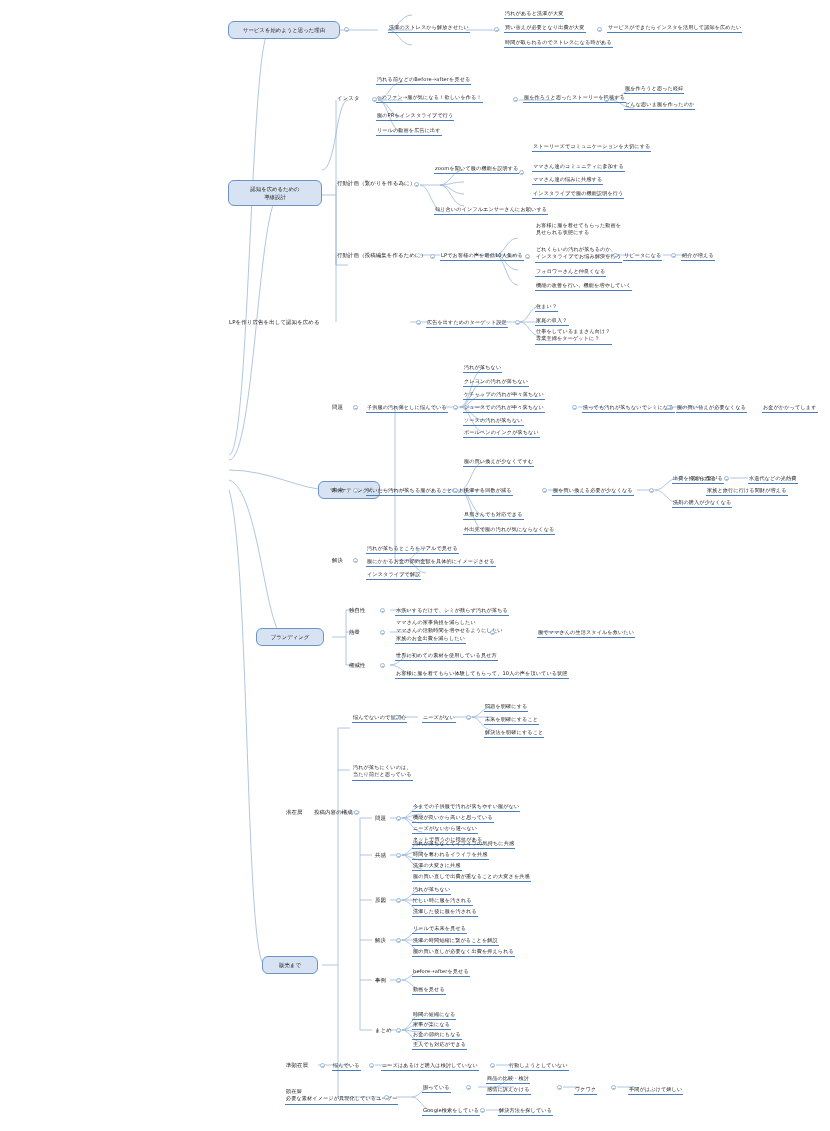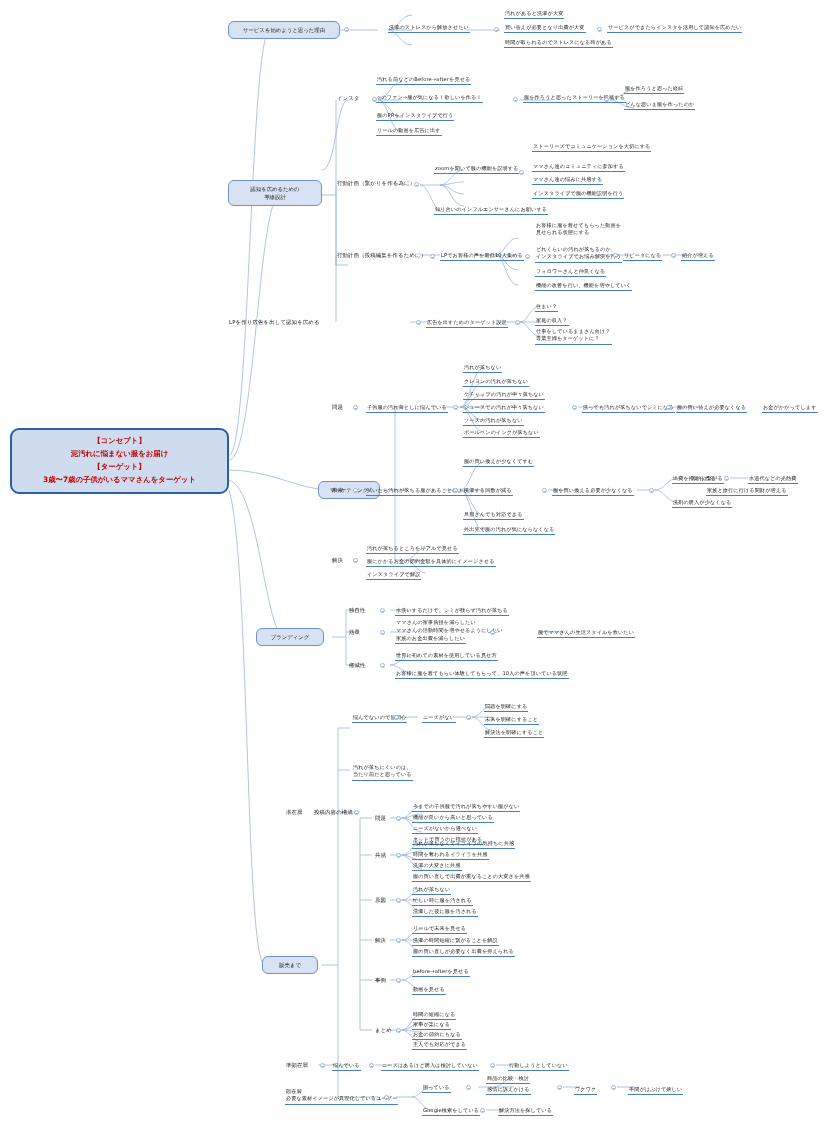--- a/index.html
+++ b/index.html
@@ -225,26 +225,20 @@
       <path d="M412 1097 C 420 1097, 422 1110, 432 1110"></path>
       <path d="M478 1087 H 494"></path>
       <path d="M494 1087 C 502 1087, 504 1078, 514 1078"></path>
       <path d="M494 1087 H 514"></path>
       <path d="M563 1087 H 580"></path>
       <path d="M617 1087 H 634"></path>
       <path d="M486 1110 H 504"></path>
     </g>
   </svg>
 
-  <div class="root">
-    <div class="txt">【コンセプト】
-泥汚れに悩まない服をお届け
-【ターゲット】
-3歳〜7歳の子供がいるママさんをターゲット</div>
-  </div>
 
   <div class="pill" style="left:228px;top:21px;width:112px;height:18px;">
     <span>サービスを始めようと思った理由</span>
   </div>
   <div class="dot" style="left:344px;top:27px;"></div>
   <div class="node u" style="left:388px;top:24px;">洗濯のストレスから解放させたい</div>
   <div class="dot" style="left:494px;top:27px;"></div>
   <div class="node u" style="left:504px;top:10px;">汚れがあると洗濯が大変</div>
   <div class="node u" style="left:504px;top:24px;">買い替えが必要となり出費が大変</div>
   <div class="node u" style="left:504px;top:39px;">時間が取られるのでストレスになる時がある</div>

